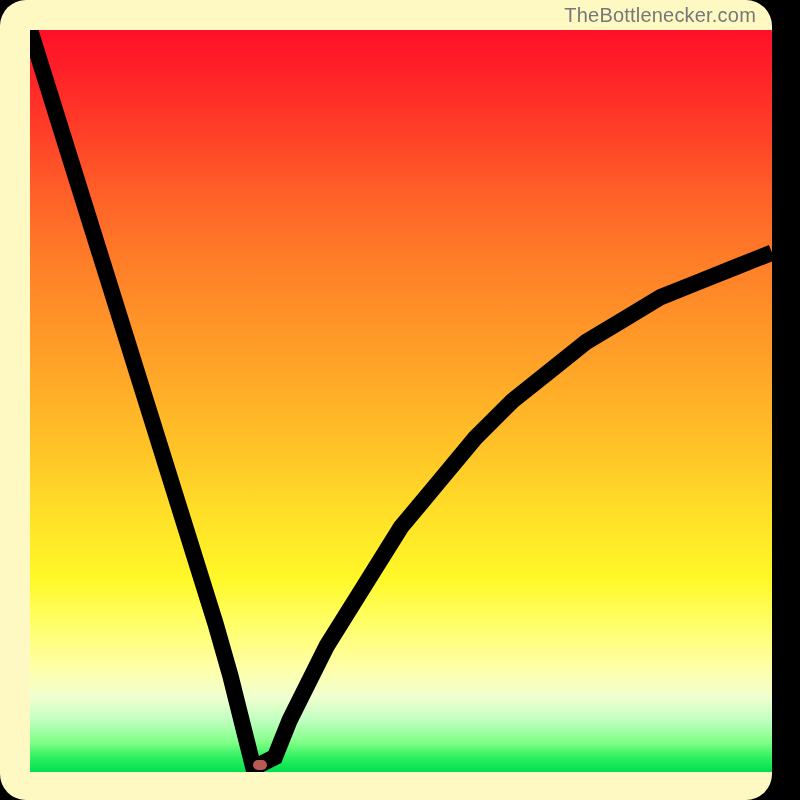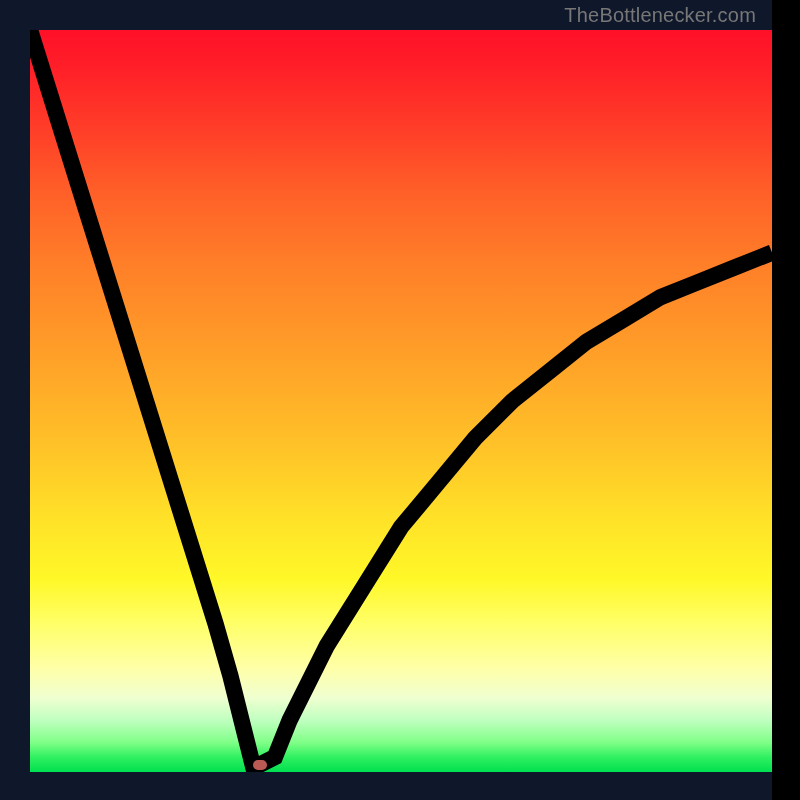--- a/index.html
+++ b/index.html
@@ -7,22 +7,23 @@
     padding: 0;
     background: #000;
     width: 800px;
     height: 800px;
     overflow: hidden;
     font-family: Arial, Helvetica, sans-serif;
   }
   .outer {
     width: 772px;
     height: 800px;
-    background: #0f172a;
+    background: #fef9c3;
     position: relative;
+    border-radius: 26px;
   }
   .watermark {
     position: absolute;
     top: 4px;
     right: 16px;
     color: #777;
     font-size: 20px;
     font-weight: 500;
     letter-spacing: 0.2px;
   }

